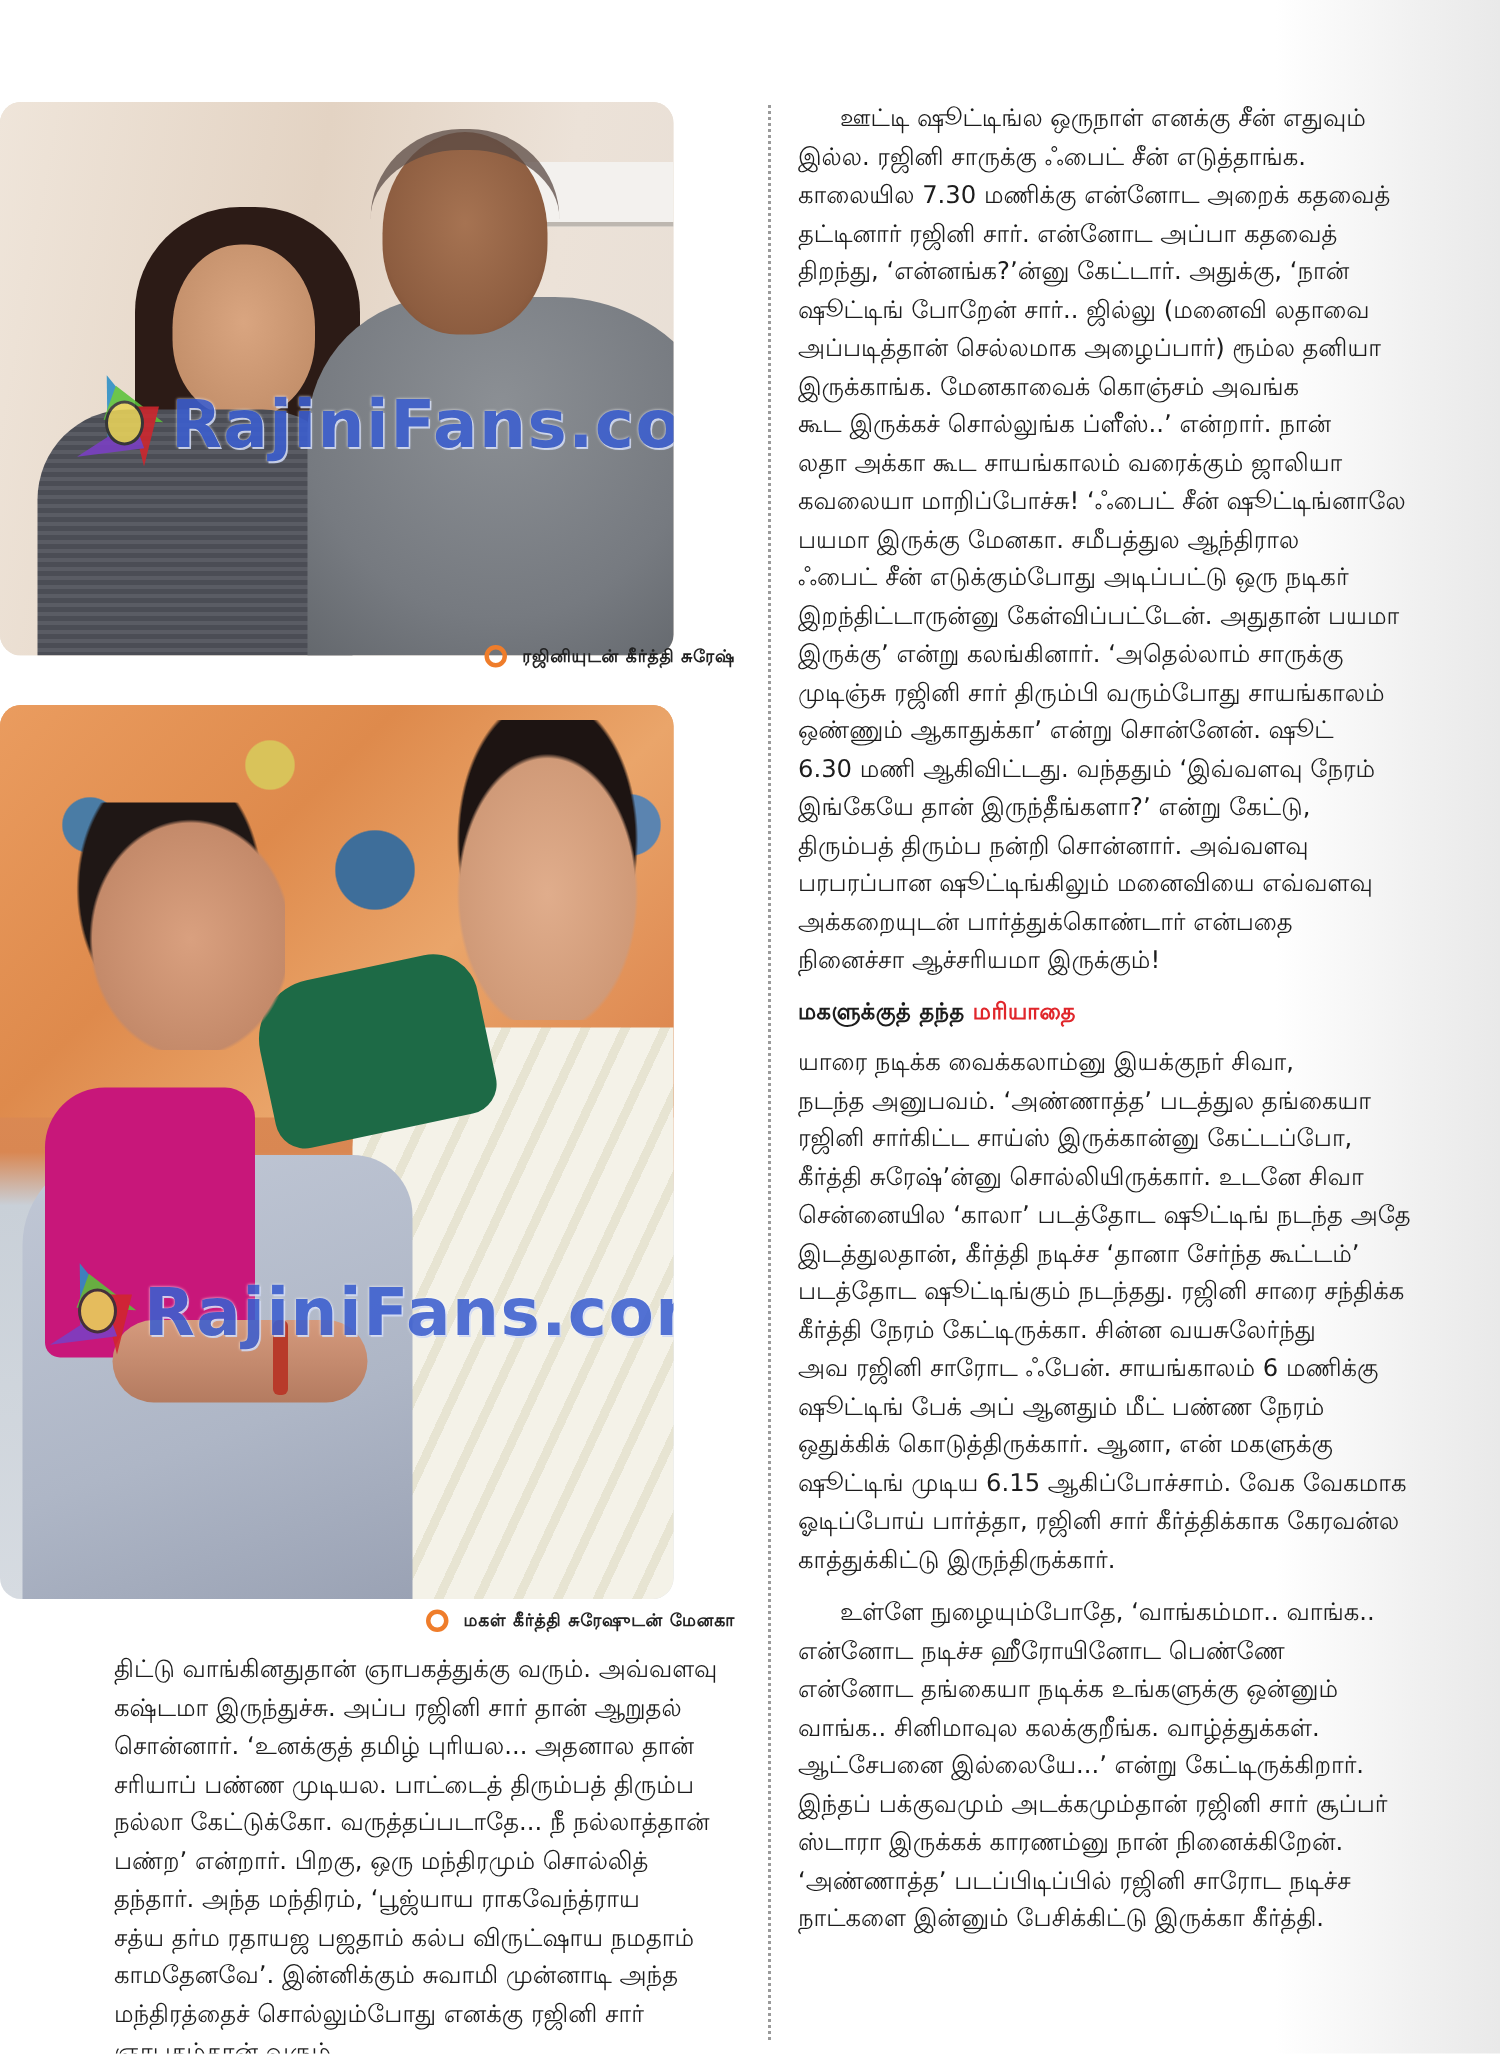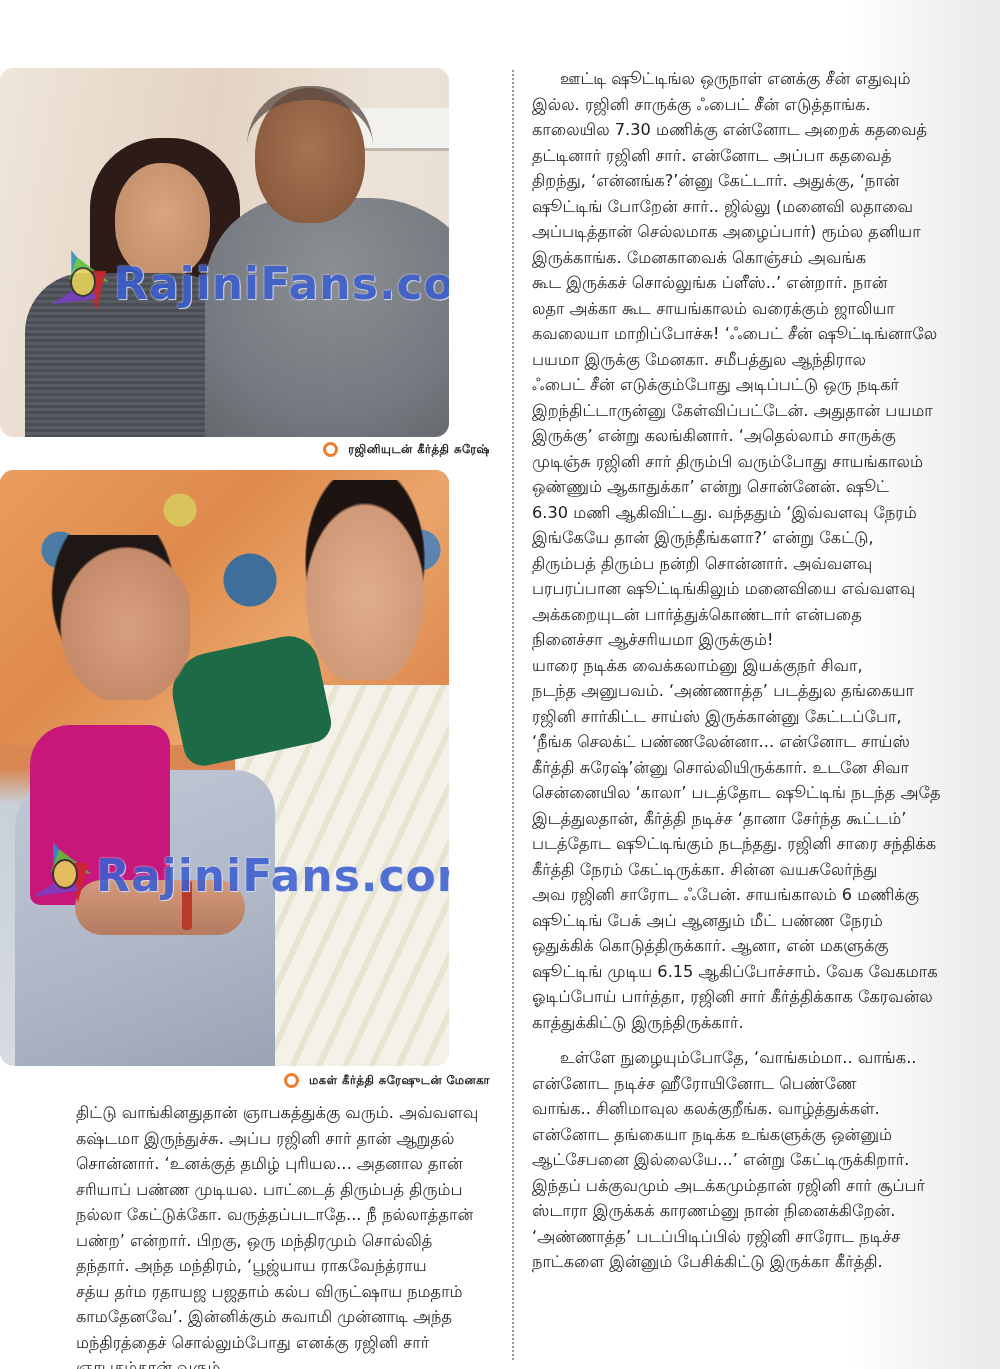--- a/index.html
+++ b/index.html
@@ -89,21 +89,21 @@
   .wm-green { border-top:12px solid transparent; border-bottom:12px solid transparent; border-right:38px solid #5bc23a; left:22px; top:10px; transform:rotate(200deg);}
   .wm-red { border-left:10px solid transparent; border-right:10px solid transparent; border-top:40px solid #d0262d; left:36px; top:18px; }
   .wm-purple { border-top:10px solid transparent; border-bottom:10px solid transparent; border-right:44px solid #7a3fc4; left:0; top:34px; transform:rotate(-20deg);}
   .wm-face { left:20px; top:14px; width:22px !important; height:26px !important; background:#e9d35a; border-radius:50%; border:2px solid #333; }
 
   .caption {
     position:absolute; right:510px; font-size:11.5px; font-weight:bold; color:#222;
     display:flex; align-items:center; gap:10px; letter-spacing:.5px;
   }
   .caption .ring { width:9px; height:9px; border:3px solid #ef7d2b; border-radius:50%; }
-  #caption1 { top:442px; }
+  #caption1 { top:430px; }
   #caption2 { top:1073px; }
 
   .col-sep {
     position:absolute; left:512px; top:70px; width:0; height:1290px;
     border-left:2px dotted #9a9a9a;
   }
   .text {
     font-size:16.2px; line-height:25.5px; color:#1c1c1c;
   }
   #right-col { position:absolute; left:532px; top:66px; width:448px; }
@@ -204,46 +204,49 @@
     <div>முடிஞ்சு ரஜினி சார் திரும்பி வரும்போது சாயங்காலம்</div>
     <div>ஒண்ணும் ஆகாதுக்கா’ என்று சொன்னேன். ஷூட்</div>
     <div>6.30 மணி ஆகிவிட்டது. வந்ததும் ‘இவ்வளவு நேரம்</div>
     <div>இங்கேயே தான் இருந்தீங்களா?’ என்று கேட்டு,</div>
     <div>திரும்பத் திரும்ப நன்றி சொன்னார். அவ்வளவு</div>
     <div>பரபரப்பான ஷூட்டிங்கிலும் மனைவியை எவ்வளவு</div>
     <div>அக்கறையுடன் பார்த்துக்கொண்டார் என்பதை</div>
     <div>நினைச்சா ஆச்சரியமா இருக்கும்!</div>
   </div>
 
+  <div class="subhead">
+    <span>மகளுக்குத் தந்த</span>
+    <span class="accent">மரியாதை</span>
+  </div>
 
   <div>
     <div>யாரை நடிக்க வைக்கலாம்னு இயக்குநர் சிவா,</div>
     <div>நடந்த அனுபவம். ‘அண்ணாத்த’ படத்துல தங்கையா</div>
     <div>ரஜினி சார்கிட்ட சாய்ஸ் இருக்கான்னு கேட்டப்போ,</div>
-    <div>‘நீங்க செலக்ட் பண்ணலேன்னா... என்னோட சாய்ஸ்</div>
     <div>கீர்த்தி சுரேஷ்’ன்னு சொல்லியிருக்கார். உடனே சிவா</div>
     <div>சென்னையில ‘காலா’ படத்தோட ஷூட்டிங் நடந்த அதே</div>
     <div>இடத்துலதான், கீர்த்தி நடிச்ச ‘தானா சேர்ந்த கூட்டம்’</div>
     <div>படத்தோட ஷூட்டிங்கும் நடந்தது. ரஜினி சாரை சந்திக்க</div>
     <div>கீர்த்தி நேரம் கேட்டிருக்கா. சின்ன வயசுலேர்ந்து</div>
     <div>அவ ரஜினி சாரோட ஃபேன். சாயங்காலம் 6 மணிக்கு</div>
     <div>ஷூட்டிங் பேக் அப் ஆனதும் மீட் பண்ண நேரம்</div>
     <div>ஒதுக்கிக் கொடுத்திருக்கார். ஆனா, என் மகளுக்கு</div>
     <div>ஷூட்டிங் முடிய 6.15 ஆகிப்போச்சாம். வேக வேகமாக</div>
     <div>ஓடிப்போய் பார்த்தா, ரஜினி சார் கீர்த்திக்காக கேரவன்ல</div>
     <div>காத்துக்கிட்டு இருந்திருக்கார்.</div>
   </div>
 
   <div class="gap"></div>
 
   <div>
     <div style="padding-left:28px">உள்ளே நுழையும்போதே, ‘வாங்கம்மா.. வாங்க..</div>
     <div>என்னோட நடிச்ச ஹீரோயினோட பெண்ணே</div>
+    <div>என்னோட தங்கையா நடிக்க உங்களுக்கு ஒன்னும்</div>
     <div>வாங்க.. சினிமாவுல கலக்குறீங்க. வாழ்த்துக்கள்.</div>
-    <div>என்னோட தங்கையா நடிக்க உங்களுக்கு ஒன்னும்</div>
     <div>ஆட்சேபனை இல்லையே...’ என்று கேட்டிருக்கிறார்.</div>
     <div>இந்தப் பக்குவமும் அடக்கமும்தான் ரஜினி சார் சூப்பர்</div>
     <div>ஸ்டாரா இருக்கக் காரணம்னு நான் நினைக்கிறேன்.</div>
     <div>‘அண்ணாத்த’ படப்பிடிப்பில் ரஜினி சாரோட நடிச்ச</div>
     <div>நாட்களை இன்னும் பேசிக்கிட்டு இருக்கா கீர்த்தி.</div>
 
   </div>
 
 </div>
 

